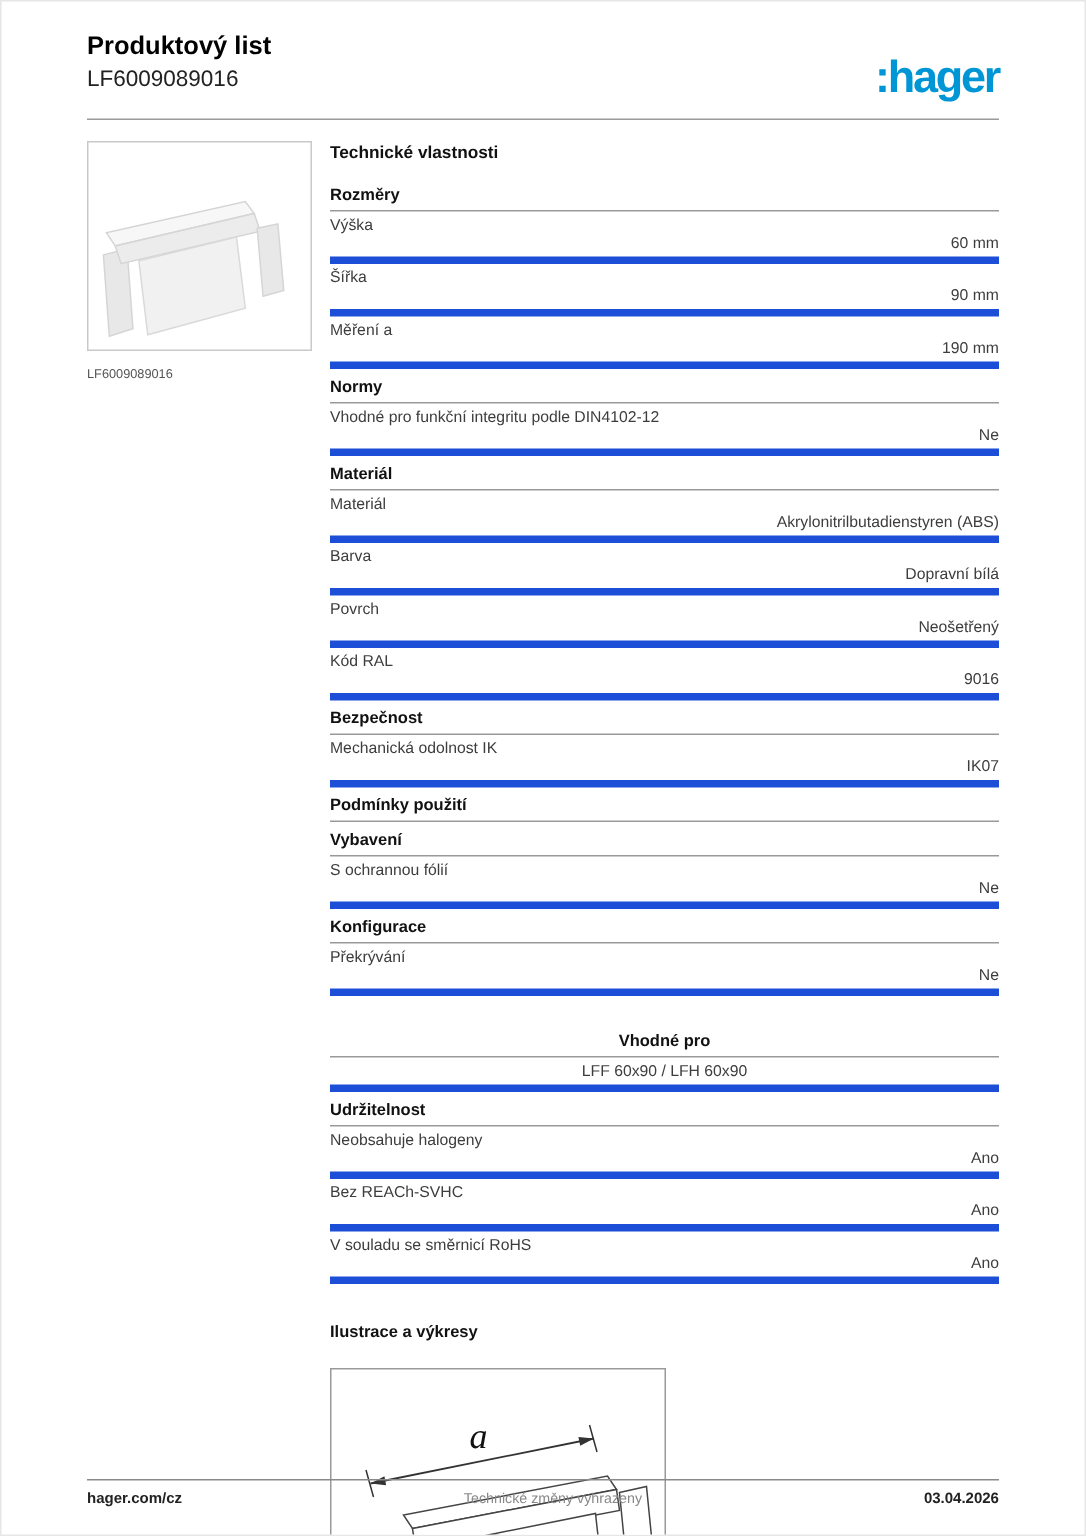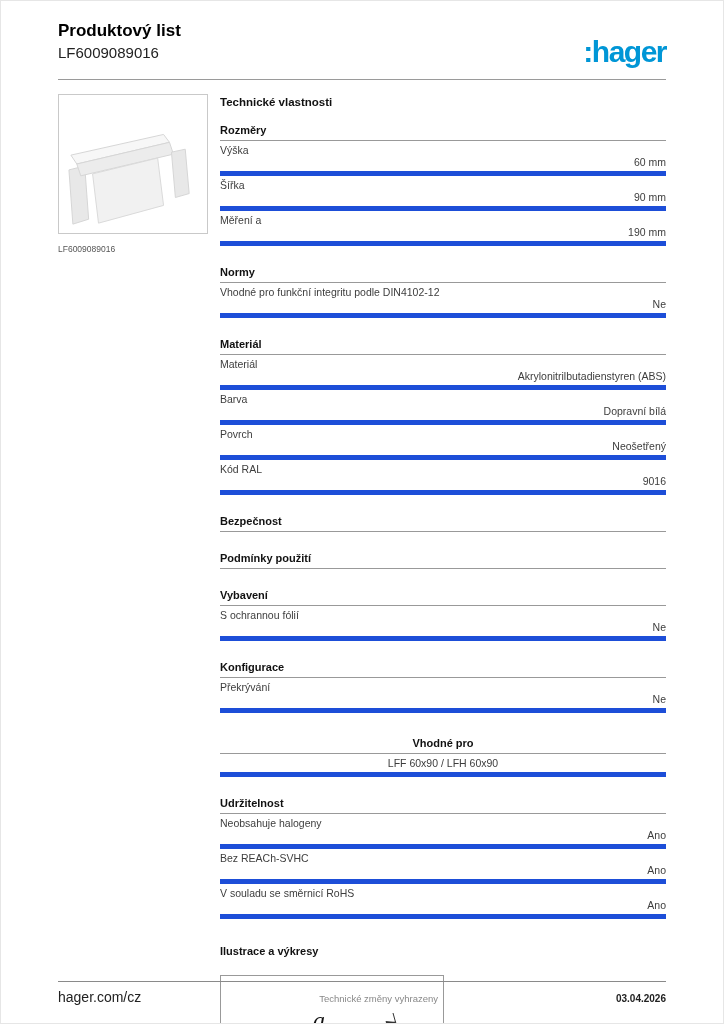--- a/index.html
+++ b/index.html
@@ -19,32 +19,32 @@
   .doc-id { font-size: 15px; margin-top: 3px; color: #222; }
   .logo { font-size: 30px; font-weight: bold; color: #0096d6; line-height: 1; margin-top: 16px; letter-spacing: -1.5px; }
   .header-rule { border-bottom: 1px solid #9a9a9a; margin-top: 12px; }
   
   .content { display: flex; margin-top: 14px; }
   .left-col { width: 150px; flex: 0 0 150px; }
   .image-box { width: 150px; height: 140px; border: 1px solid #c9c9c9; background: #fff; overflow: hidden; }
   .caption { font-size: 8.5px; color: #555; margin-top: 10px; }
   .right-col { flex: 1; margin-left: 12px; }
   .main-title { font-size: 11.5px; font-weight: bold; margin: 2px 0 16px; color: #111; }
-  section.props { margin-bottom: 20px; }
+  section.props { margin-bottom: 6px; }
   .sec-h { font-size: 11px; font-weight: bold; padding-bottom: 4px; border-bottom: 1px solid #999; color: #111; }
   .sec-h.no-rule { border-bottom: none; }
   .row { display: flex; justify-content: space-between; font-size: 10.5px; color: #3d3d3d; padding: 3px 0; border-bottom: 5px solid #1d4ed8; flex-direction: column; }
   .row .val { text-align: right; white-space: nowrap; margin-left: 12px; }
   .gap-top { margin-top: 24px; text-align: center; }
   section.illus { margin-top: 26px; }
   .drawing-box { width: 224px; height: 224px; border: 1px solid #999; margin-top: 14px; background: #fff; }
   
   .footer { position: absolute; left: 57px; right: 57px; bottom: 18px; }
   .footer-inner { border-top: 1px solid #8a8a8a; padding-top: 7px; display: flex; justify-content: space-between; align-items: baseline; }
-  .footer-left { font-size: 14px; font-weight: normal; color: #222; text-decoration: none; }
+  .footer-left { font-size: 10px; font-weight: bold; color: #222; text-decoration: none; }
   .footer-center { font-size: 9.5px; color: #888; }
   .footer-right { font-size: 10px; font-weight: bold; color: #222; }
   svg { display: block; }
 </style>
 </head>
 <body>
 
 <div class="page">
 
   <header class="header">
@@ -114,20 +114,24 @@
           <span class="val">Neošetřený</span>
         </div>
         <div class="row">
           <span class="lab">Kód RAL</span>
           <span class="val">9016</span>
         </div>
       </section>
 
       <section class="props">
         <div class="sec-h">Bezpečnost</div>
+        <div class="row">
+          <span class="lab">Mechanická odolnost IK</span>
+          <span class="val">IK07</span>
+        </div>
       </section>
 
       <section class="props">
         <div class="sec-h">Podmínky použití</div>
       </section>
 
       <section class="props">
         <div class="sec-h">Vybavení</div>
         <div class="row">
           <span class="lab">S ochrannou fólií</span>

